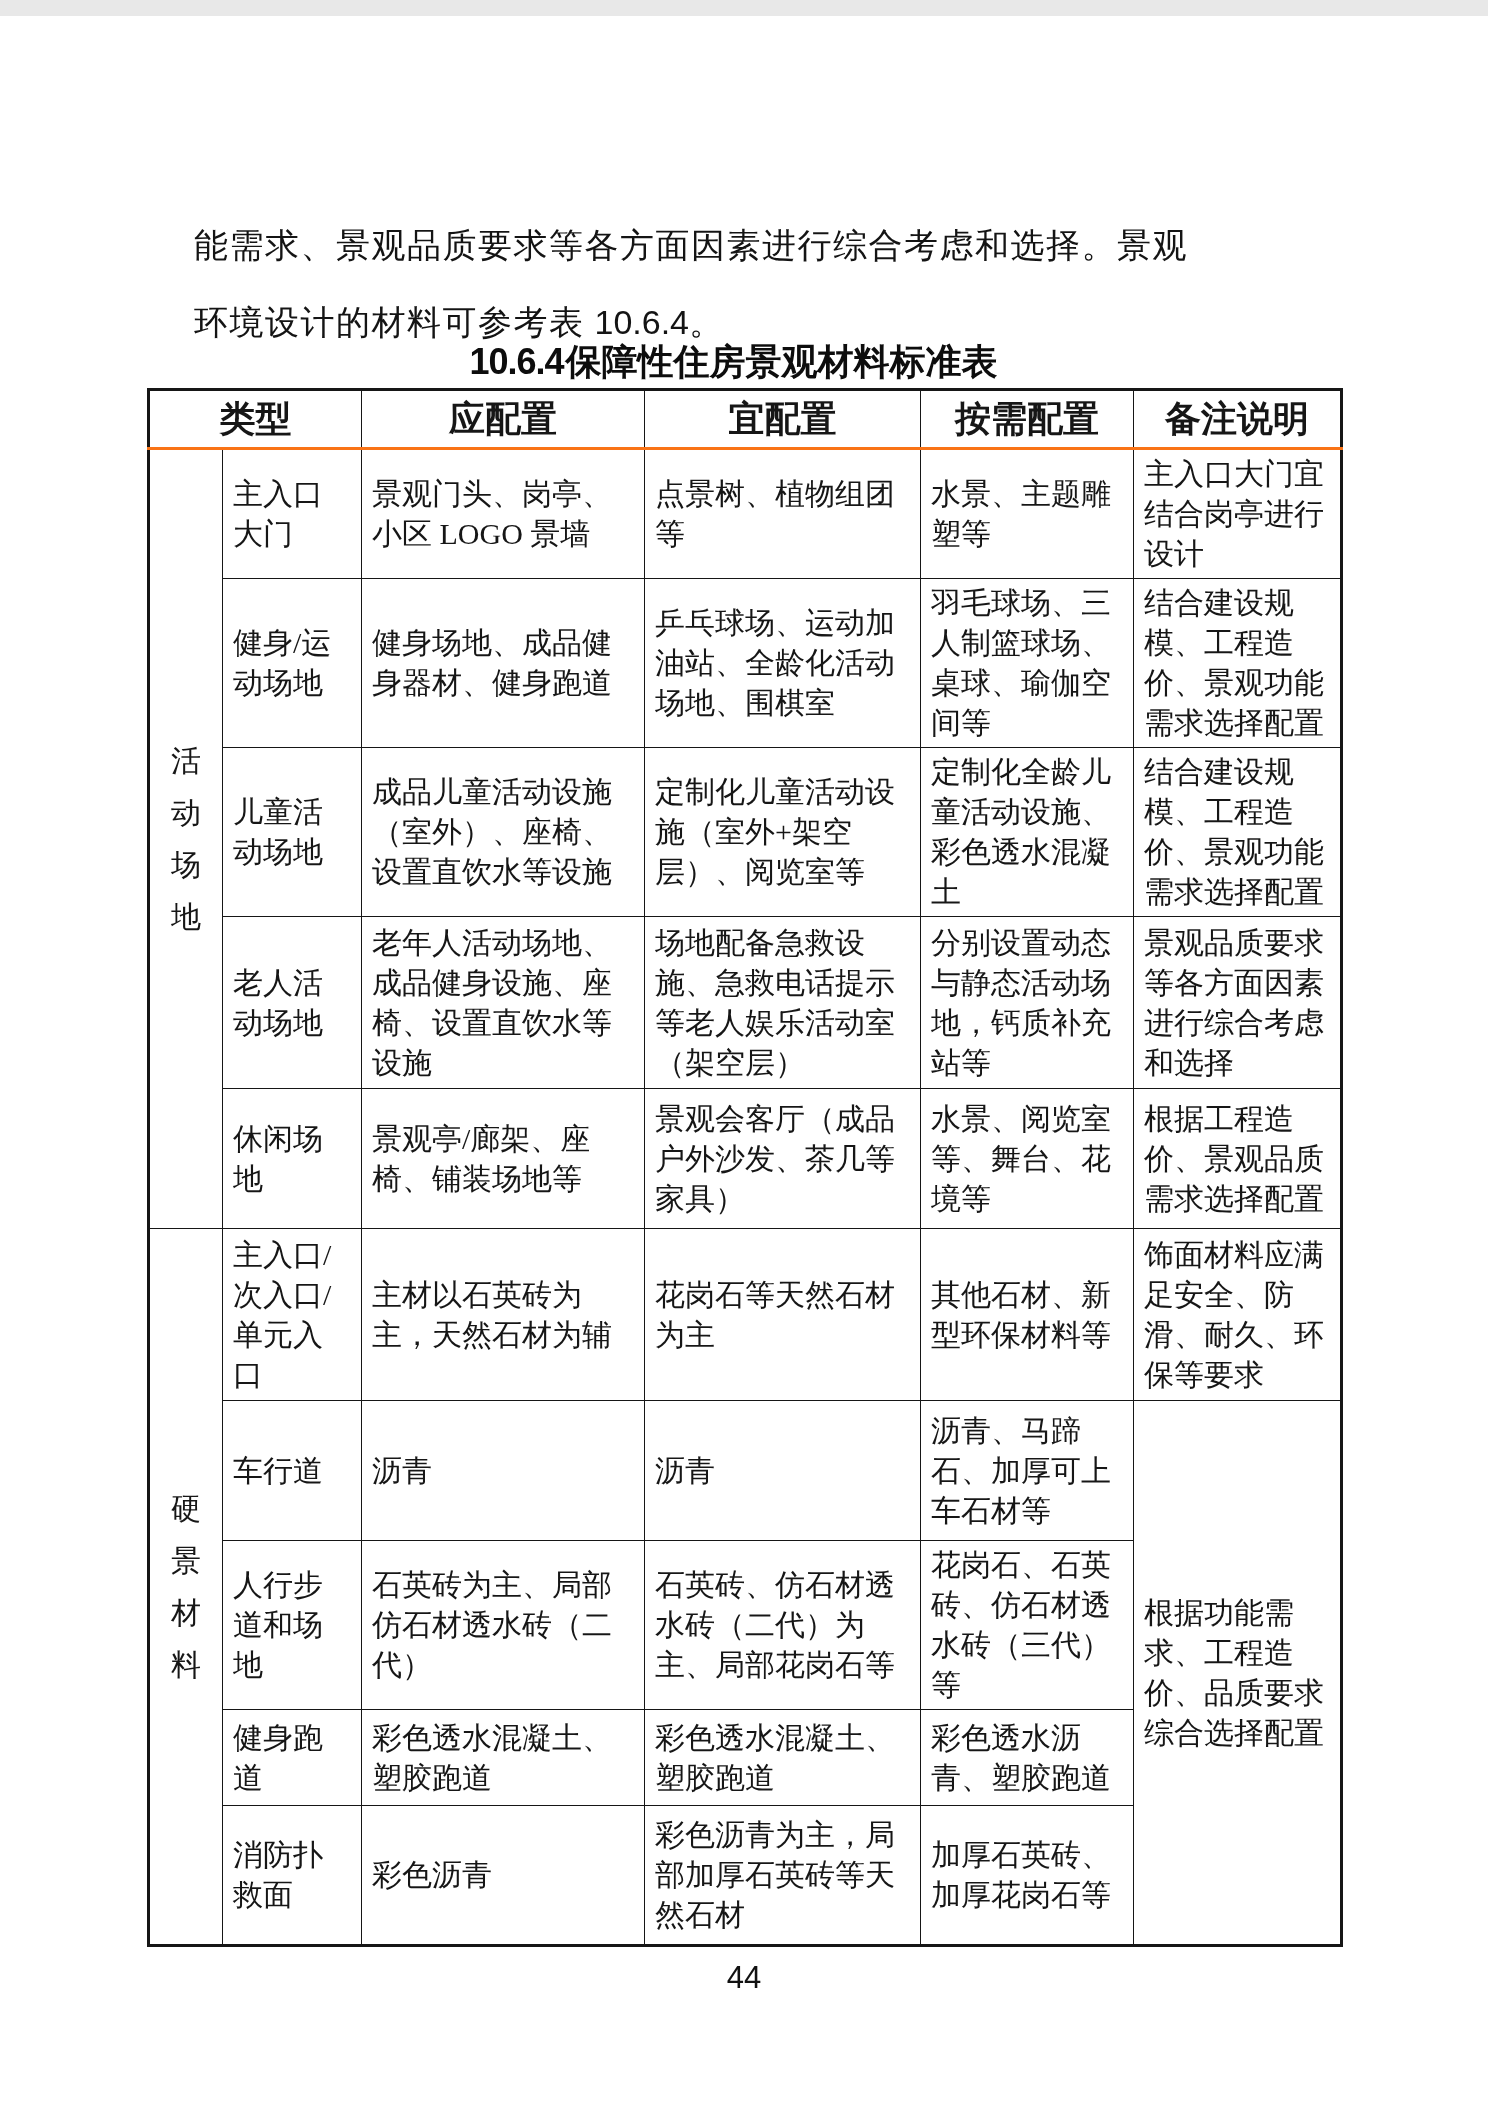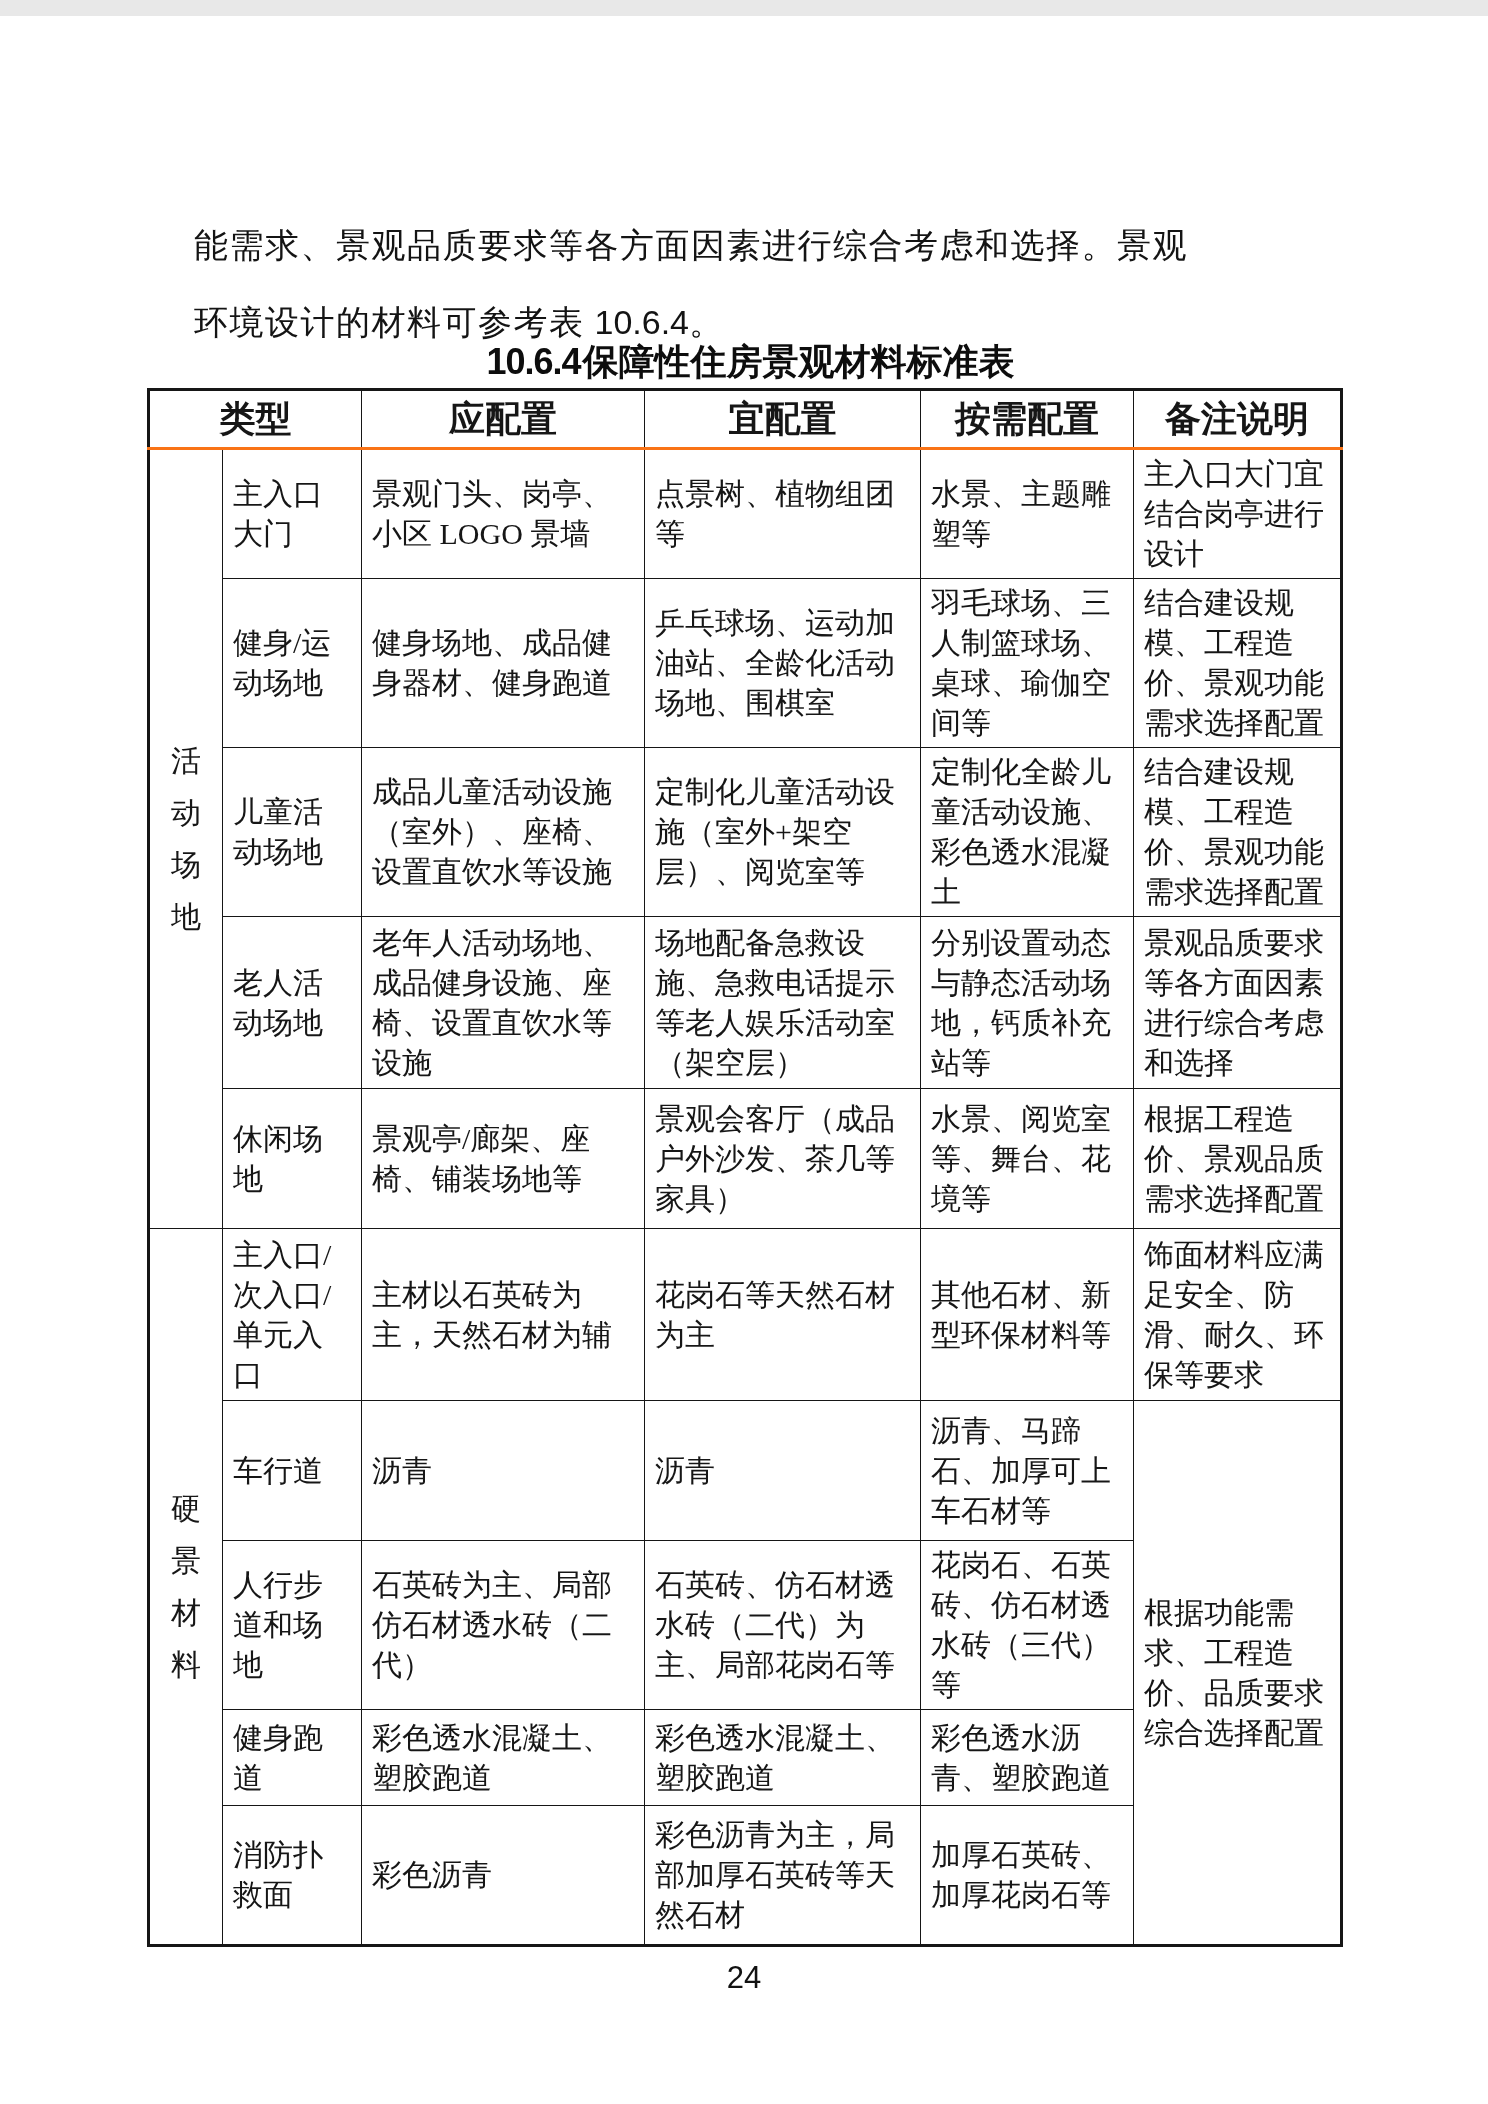--- a/index.html
+++ b/index.html
@@ -20,21 +20,21 @@
     line-height:76px;
     letter-spacing:1.5px;
     color:#141414;
   }
   .para .num{
     font-family:"Liberation Sans","DejaVu Sans",sans-serif;
     letter-spacing:0;
   }
   .tbl-title{
     position:absolute;
-    left:154px;top:322px;
+    left:137px;top:322px;
     width:1193px;
     text-align:center;
     font-family:"Liberation Sans","DejaVu Sans",sans-serif;
     font-weight:bold;
     font-size:36px;
     color:#0d0d0d;
     white-space:nowrap;
   }
   .tbl-title .t-num{
     font-family:"Liberation Sans","DejaVu Sans",sans-serif;
@@ -191,15 +191,15 @@
       </tr>
       <tr style="height:140px;">
         <td>消防扑救面</td>
         <td>彩色沥青</td>
         <td>彩色沥青为主，局部加厚石英砖等天然石材</td>
         <td>加厚石英砖、加厚花岗石等</td>
       </tr>
     </tbody>
   </table>
 
-  <div class="page-number">24</div>
+  <div class="page-number">44</div>
 
 </div>
 
 </body></html>

